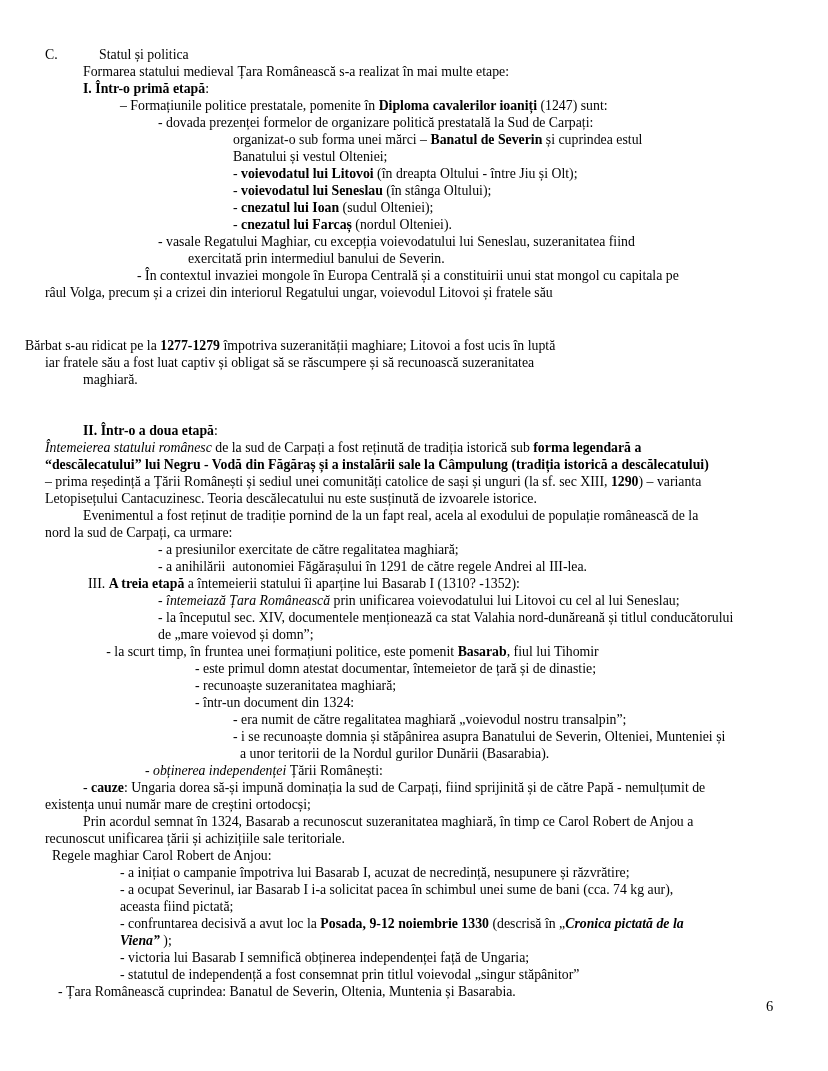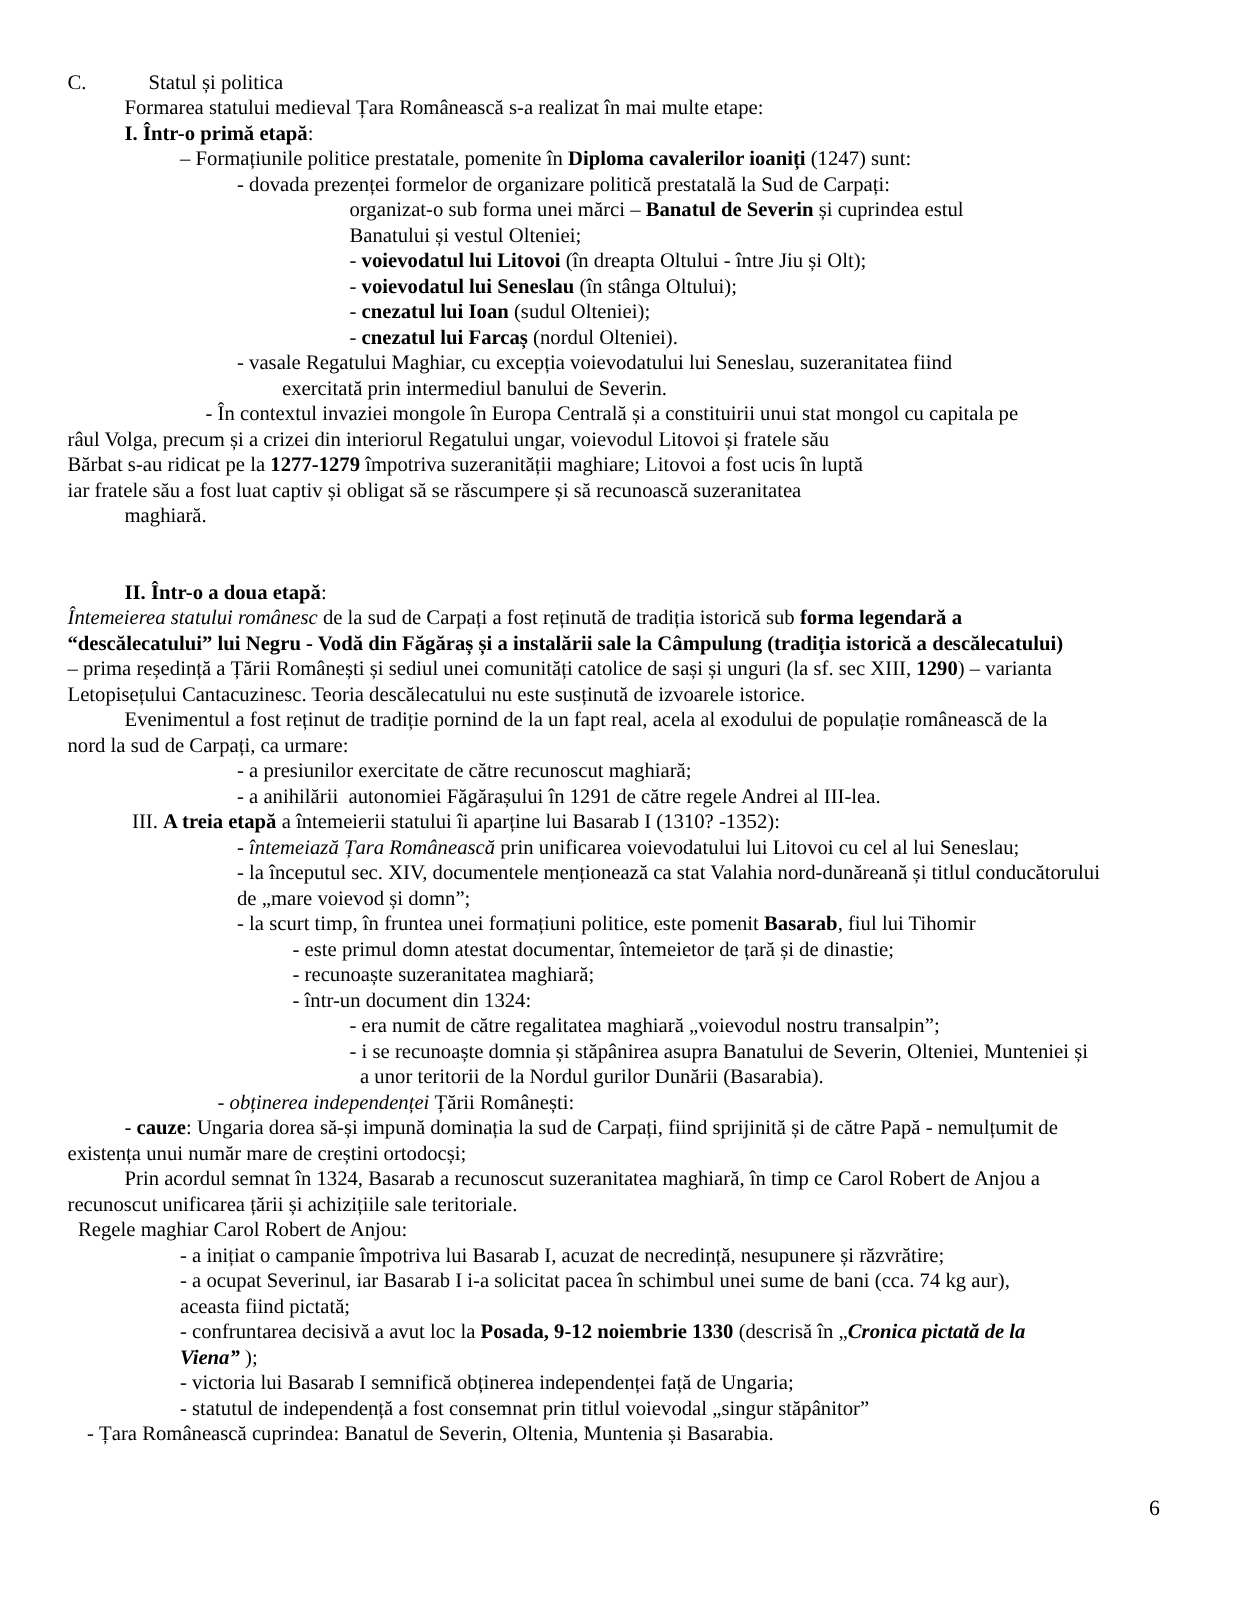--- a/index.html
+++ b/index.html
@@ -44,39 +44,39 @@
       <div class="line" style="padding-left: 233px;"><span>organizat-o sub forma unei mărci – </span><span class="b">Banatul de Severin</span><span> și cuprindea estul</span></div>
       <div class="line" style="padding-left: 233px;"><span>Banatului și vestul Olteniei;</span></div>
       <div class="line" style="padding-left: 233px;"><span>- </span><span class="b">voievodatul lui Litovoi</span><span> (în dreapta Oltului - între Jiu și Olt);</span></div>
       <div class="line" style="padding-left: 233px;"><span>- </span><span class="b">voievodatul lui Seneslau</span><span> (în stânga Oltului);</span></div>
       <div class="line" style="padding-left: 233px;"><span>- </span><span class="b">cnezatul lui Ioan</span><span> (sudul Olteniei);</span></div>
       <div class="line" style="padding-left: 233px;"><span>- </span><span class="b">cnezatul lui Farcaș</span><span> (nordul Olteniei).</span></div>
       <div class="line" style="padding-left: 158px;"><span>- vasale Regatului Maghiar, cu excepția voievodatului lui Seneslau, suzeranitatea fiind</span></div>
       <div class="line" style="padding-left: 188px;"><span>exercitată prin intermediul banului de Severin.</span></div>
       <div class="line" style="padding-left: 137px;"><span>- În contextul invaziei mongole în Europa Centrală și a constituirii unui stat mongol cu capitala pe</span></div>
       <div class="line" style="padding-left: 45px;"><span>râul Volga, precum și a crizei din interiorul Regatului ungar, voievodul Litovoi și fratele său</span></div>
-      <div class="line" style="padding-left: 45px;"><span>Bărbat s-au ridicat pe la </span><span class="b">1277-1279</span><span> împotriva suzeranității maghiare; Litovoi a fost ucis în luptă</span></div>
+      <div class="line" style="padding-left: 25px; margin-top: 36px;"><span>Bărbat s-au ridicat pe la </span><span class="b">1277-1279</span><span> împotriva suzeranității maghiare; Litovoi a fost ucis în luptă</span></div>
       <div class="line" style="padding-left: 45px;"><span>iar fratele său a fost luat captiv și obligat să se răscumpere și să recunoască suzeranitatea</span></div>
       <div class="line" style="padding-left: 83px;"><span>maghiară.</span></div>
       <div class="line" style="padding-left: 45px;">&nbsp;</div>
       <div class="line" style="padding-left: 45px;">&nbsp;</div>
       <div class="line" style="padding-left: 83px;"><span class="b">II. Într-o a doua etapă</span><span>:</span></div>
       <div class="line" style="padding-left: 45px;"><span class="i">Întemeierea statului românesc</span><span> de la sud de Carpați a fost reținută de tradiția istorică sub </span><span class="b">forma legendară a</span></div>
       <div class="line" style="padding-left: 45px;"><span class="b">“descălecatului” lui Negru - Vodă din Făgăraș și a instalării sale la Câmpulung (tradiția istorică a descălecatului)</span></div>
       <div class="line" style="padding-left: 45px;"><span>– prima reședință a Țării Românești și sediul unei comunități catolice de sași și unguri (la sf. sec XIII, </span><span class="b">1290</span><span>) – varianta</span></div>
       <div class="line" style="padding-left: 45px;"><span>Letopisețului Cantacuzinesc. Teoria descălecatului nu este susținută de izvoarele istorice.</span></div>
       <div class="line" style="padding-left: 83px;"><span>Evenimentul a fost reținut de tradiție pornind de la un fapt real, acela al exodului de populație românească de la</span></div>
       <div class="line" style="padding-left: 45px;"><span>nord la sud de Carpați, ca urmare:</span></div>
-      <div class="line" style="padding-left: 158px;"><span>- a presiunilor exercitate de către recunoscut maghiară;</span></div>
+      <div class="line" style="padding-left: 158px;"><span>- a presiunilor exercitate de către regalitatea maghiară;</span></div>
       <div class="line" style="padding-left: 158px;"><span>- a anihilării &nbsp;autonomiei Făgărașului în 1291 de către regele Andrei al III-lea.</span></div>
       <div class="line" style="padding-left: 88px;"><span>III. </span><span class="b">A treia etapă</span><span> a întemeierii statului îi aparține lui Basarab I (1310? -1352):</span></div>
       <div class="line" style="padding-left: 158px;"><span>- </span><span class="i">întemeiază Țara Românească</span><span> prin unificarea voievodatului lui Litovoi cu cel al lui Seneslau;</span></div>
       <div class="line" style="padding-left: 158px;"><span>- la începutul sec. XIV, documentele menționează ca stat Valahia nord-dunăreană și titlul conducătorului</span></div>
       <div class="line" style="padding-left: 158px;"><span>de „mare voievod și domn”;</span></div>
-      <div class="line" style="padding-left: 158px;"><span>- la scurt timp, în fruntea unei formațiuni politice, este pomenit </span><span class="b">Basarab</span><span>, fiul lui Tihomir</span></div>
+      <div class="line" style=" text-align: center;"><span>- la scurt timp, în fruntea unei formațiuni politice, este pomenit </span><span class="b">Basarab</span><span>, fiul lui Tihomir</span></div>
       <div class="line" style="padding-left: 195px;"><span>- este primul domn atestat documentar, întemeietor de țară și de dinastie;</span></div>
       <div class="line" style="padding-left: 195px;"><span>- recunoaște suzeranitatea maghiară;</span></div>
       <div class="line" style="padding-left: 195px;"><span>- într-un document din 1324:</span></div>
       <div class="line" style="padding-left: 233px;"><span>- era numit de către regalitatea maghiară „voievodul nostru transalpin”;</span></div>
       <div class="line" style="padding-left: 233px;"><span>- i se recunoaște domnia și stăpânirea asupra Banatului de Severin, Olteniei, Munteniei și</span></div>
       <div class="line" style="padding-left: 240px;"><span>a unor teritorii de la Nordul gurilor Dunării (Basarabia).</span></div>
       <div class="line" style="padding-left: 145px;"><span>- </span><span class="i">obținerea independenței</span><span> Țării Românești:</span></div>
       <div class="line" style="padding-left: 83px;"><span>- </span><span class="b">cauze</span><span>: Ungaria dorea să-și impună dominația la sud de Carpați, fiind sprijinită și de către Papă - nemulțumit de</span></div>
       <div class="line" style="padding-left: 45px;"><span>existența unui număr mare de creștini ortodocși;</span></div>
       <div class="line" style="padding-left: 83px;"><span>Prin acordul semnat în 1324, Basarab a recunoscut suzeranitatea maghiară, în timp ce Carol Robert de Anjou a</span></div>

